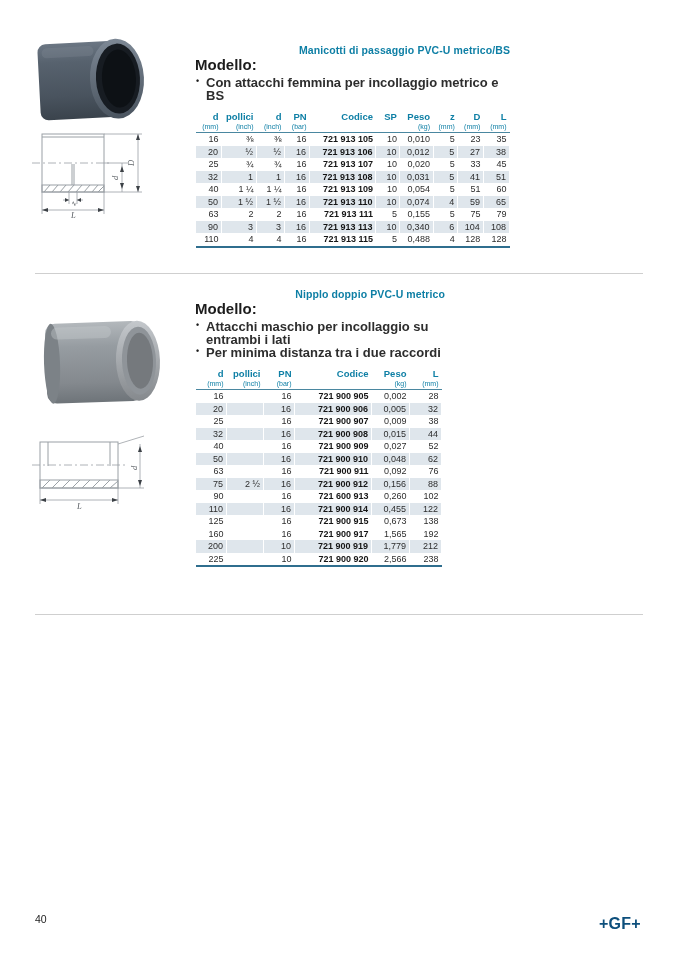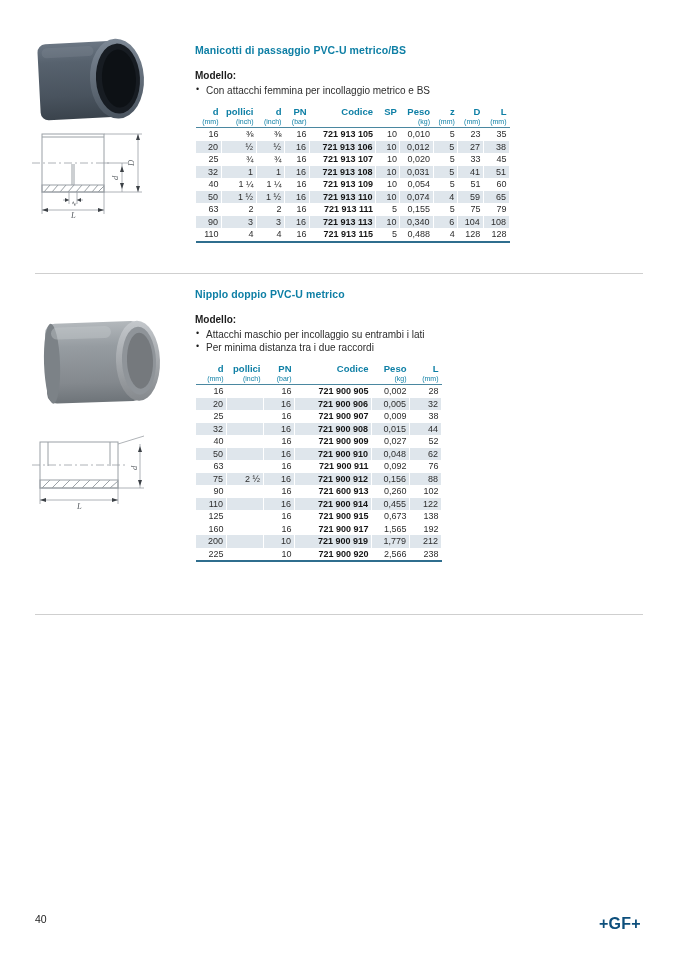--- a/index.html
+++ b/index.html
@@ -3,24 +3,24 @@
 <meta charset="utf-8">
 <style>
   html, body { margin: 0; padding: 0; background: #ffffff; }
   body { width: 678px; height: 959px; font-family: "Liberation Sans", sans-serif; color: #2d2d2d; }
   .page { position: relative; width: 678px; height: 959px; overflow: hidden; background: #fff; }
 
   
   .section-block { position: absolute; }
   .sec1 { left: 195px; top: 44px; width: 315px; }
   .sec2 { left: 195px; top: 288px; width: 250px; }
-  .section-title { font-size: 10.5px; font-weight: bold; color: #0e7fa5; margin: 0 0 0 0; letter-spacing: 0.1px; }
-  .model-label { font-size: 10px; font-weight: bold; color: #1c1c1c; margin-top: 14px; }
+  .section-title { font-size: 10.5px; font-weight: bold; color: #0e7fa5; margin: 0 0 0 0; letter-spacing: 0.1px; text-align: right; }
+  .model-label { font-size: 15px; font-weight: bold; color: #1c1c1c; margin-top: 0; }
   ul.bullets { margin: 3px 0 0 0; padding: 0; list-style: none; }
-  ul.bullets li { font-size: 10px; color: #2d2d2d; padding-left: 11px; position: relative; line-height: 13px; }
+  ul.bullets li { font-size: 13px; color: #2d2d2d; padding-left: 11px; position: relative; line-height: 13px; font-weight: bold; }
   ul.bullets li::before { content: "•"; position: absolute; left: 1px; top: -1px; font-size: 9px; color: #1c1c1c; }
 
   
   table.data { border-collapse: collapse; margin-top: 9px; table-layout: fixed; }
   table.data th, table.data td { text-align: right; padding: 1px 3px; white-space: nowrap; }
   table.data th.lbl { font-size: 9.5px; font-weight: bold; color: #0e7fa5; padding-top: 0; padding-bottom: 0; }
   table.data tr.units th { font-size: 7px; font-weight: normal; color: #0e7fa5; border-bottom: 1.2px solid #4a87a0; padding-bottom: 2px; }
   table.data td { font-size: 9px; height: 10.5px; color: #2d2d2d; }
   table.data td.codice { font-weight: bold; color: #151515; }
   table.data tr.shaded td { background: #dfe6ec; border-left: 1.6px solid #fff; border-right: 1.6px solid #fff; background-clip: padding-box; }

